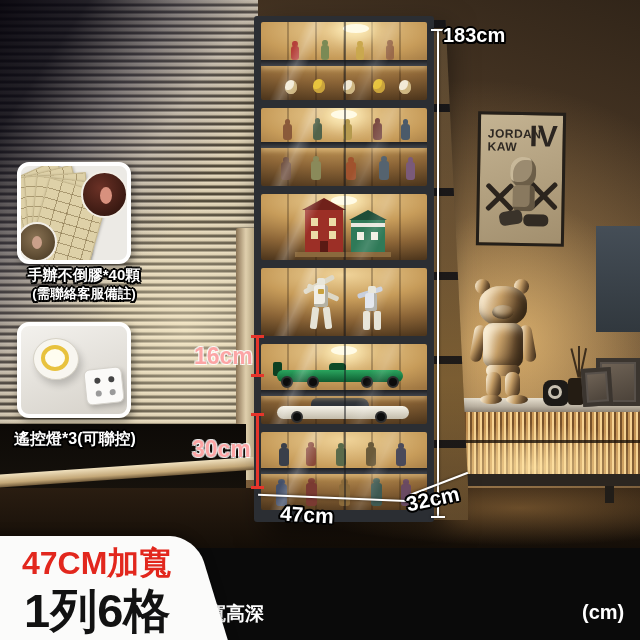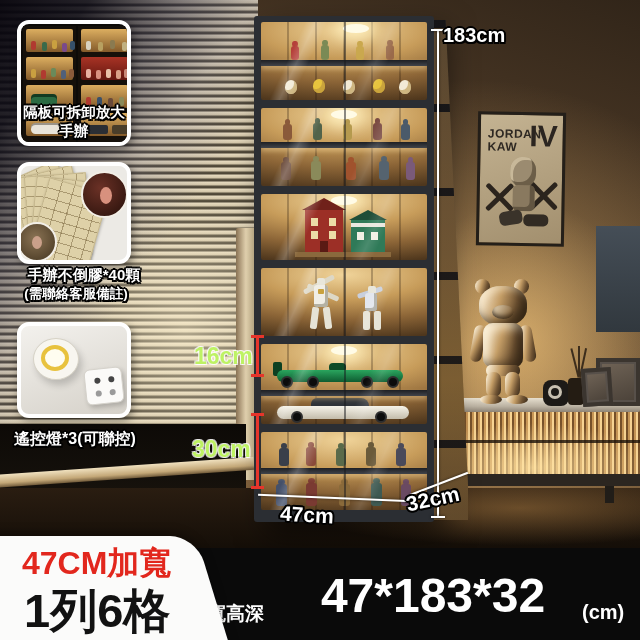--- a/index.html
+++ b/index.html
@@ -124,21 +124,21 @@
   .sc-body{left:2px;top:8px;width:132px;height:13px;border-radius:7px;background:linear-gradient(180deg,#f6f3e9,#c3bcab);}
   .cab-side{left:434px;top:20px;width:34px;height:500px;z-index:6;
     clip-path:polygon(0 0,34% 0,100% 93%,100% 100%,0 100%);
     background:
       repeating-linear-gradient(180deg, rgba(16,16,20,.85) 0 8px, rgba(134,99,55,.4) 8px 84px),
       linear-gradient(180deg,#39322a 0%,#584630 40%,#73592f 72%,#483823 100%);}
 
   
   .stroke-w{color:#fff;font-weight:bold;
     text-shadow:2px 0 0 #000,-2px 0 0 #000,0 2px 0 #000,0 -2px 0 #000,1.5px 1.5px 0 #000,-1.5px 1.5px 0 #000,1.5px -1.5px 0 #000,-1.5px -1.5px 0 #000;}
-  .red-label{color:#bef264;font-weight:bold;font-size:23px;
+  .red-label{color:#fca5a5;font-weight:bold;font-size:23px;
     text-shadow:1px 1px 0 rgba(255,255,255,.75),-1px -1px 0 rgba(255,255,255,.75),1px -1px 0 rgba(255,255,255,.75),-1px 1px 0 rgba(255,255,255,.75);}
   .mline{background:#fff;z-index:7;box-shadow:0 0 3px rgba(0,0,0,.6);}
   .ibeam{width:13px;z-index:7;}
   .ibeam .v{left:5px;top:0;bottom:0;width:3px;background:#e6352b;}
   .ibeam .c{left:0;width:13px;height:3px;background:#e6352b;}
   .lbl{z-index:8;}
 
   
   .inset{border:4px solid #fff;border-radius:12px;z-index:8;box-shadow:2px 3px 8px rgba(0,0,0,.4);overflow:hidden;}
   .inset1{left:17px;top:20px;width:114px;height:126px;background:#0d0b08;}
@@ -386,83 +386,51 @@
       <div class="v"></div>
       <div class="c" style="bottom:0;"></div>
   </div>
   <div class="lbl red-label" style="left:192px;top:436px;">30cm</div>
 
   <div class="mline" style="left:258px;top:497px;width:154px;height:2px;transform:rotate(2.5deg);"></div>
   <div class="lbl stroke-w" style="left:280px;top:503px;font-size:21px;transform:rotate(3deg);">47cm</div>
   <div class="mline" style="left:410px;top:494px;width:62px;height:2px;transform:rotate(-21deg);transform-origin:left center;"></div>
   <div class="lbl stroke-w" style="left:406px;top:487px;font-size:21px;transform:rotate(-12deg);">32cm</div>
 
-  <div class="inset inset1">
-    <div class="i1-col" style="left:2px;">
-      <div class="i1-row" style="top:3px;">
-          <div class="dots" style="box-shadow:11px 1px 0 #3a6a4a,21px -1px 0 #c9a040,31px 2px 0 #7a4a8a,39px 0 0 #35506a;"></div>
-        </div>
-      <div class="i1-row" style="top:31px;">
-          <div class="dots" style="background:#c9a040;box-shadow:10px 1px 0 #b03a30,20px -1px 0 #6a8a5a,30px 1px 0 #50607a,38px 0 0 #8a5a3a;"></div>
-        </div>
-      <div class="i1-row" style="top:59px;">
-          <div class="dots" style="background:#2a6a42;width:26px;border-radius:4px;box-shadow:0 -3px 0 #123a22;"></div>
-        </div>
-      <div class="i1-row" style="top:87px;">
-          <div class="dots" style="background:#e8e4da;width:30px;border-radius:5px;box-shadow:0 -2px 0 #9a948a;"></div>
-        </div>
-    </div>
-    <div class="i1-col" style="left:57px;">
-      <div class="i1-row" style="top:3px;">
-          <div class="dots" style="background:#d8d2c0;box-shadow:12px 1px 0 #b8a060,24px -1px 0 #8a7a50,36px 1px 0 #c0b080;"></div>
-        </div>
-      <div class="i1-row red" style="top:31px;">
-          <div class="dots" style="background:#e8b0a0;box-shadow:10px 1px 0 #d89080,20px 0 0 #e8c0a8,30px 1px 0 #d8a088,38px 0 0 #c88878;"></div>
-        </div>
-      <div class="i1-row" style="top:59px;">
-          <div class="dots" style="box-shadow:11px 0 0 #3a506a,22px 1px 0 #6a4a3a,33px 0 0 #8a8a5a;"></div>
-        </div>
-      <div class="i1-row" style="top:87px;">
-          <div class="dots" style="background:#2a2e34;width:22px;box-shadow:26px 0 0 #4a3e2a;"></div>
-        </div>
-    </div>
-    <div class="cap stroke-w" style="left:0;bottom:1px;width:106px;font-size:14.5px;">隔板可拆卸放大手辦</div>
-  </div>
 
   <div class="inset inset2">
     <div class="sheet" style="transform:rotate(-24deg);"></div>
     <div class="sheet" style="transform:rotate(-14deg);"></div>
     <div class="sheet" style="transform:rotate(-4deg);"></div>
     <div class="sheet" style="transform:rotate(6deg);"></div>
     <div class="sheet" style="transform:rotate(16deg);"></div>
     <div class="callout co1">
         <div class="glue-dot"></div>
       </div>
     <div class="callout co2">
         <div class="glue-dot2"></div>
       </div>
   </div>
   <div class="cap stroke-w" style="left:12px;top:266px;width:144px;font-size:15px;">手辦不倒膠*40顆</div>
-  <div class="cap stroke-w" style="left:4px;top:285px;width:144px;font-size:13.5px;">(需聯絡客服備註)</div>
+  <div class="cap stroke-w" style="left:12px;top:285px;width:144px;font-size:13.5px;">(需聯絡客服備註)</div>
 
   <div class="inset inset3">
     <div class="puck">
         <div class="puck-ring"></div>
       </div>
     <div class="remote">
         <div class="remote-btn"></div>
       </div>
   </div>
   <div class="cap stroke-w" style="left:0;top:429px;width:150px;font-size:16px;">遙控燈*3(可聯控)</div>
 
   <div class="vignette"></div>
 
   <div class="bottom-bar"></div>
   <div class="dims-label">寬高深</div>
-  <div class="dims-value">47*183*32</div>
   <div class="dims-unit">(cm)</div>
 
   <div class="corner-panel">
     <div class="corner-inner">
       <div class="badge-red">47CM加寬</div>
       <div class="badge-black">1列6格</div>
     </div>
   </div>
 
 </div>

